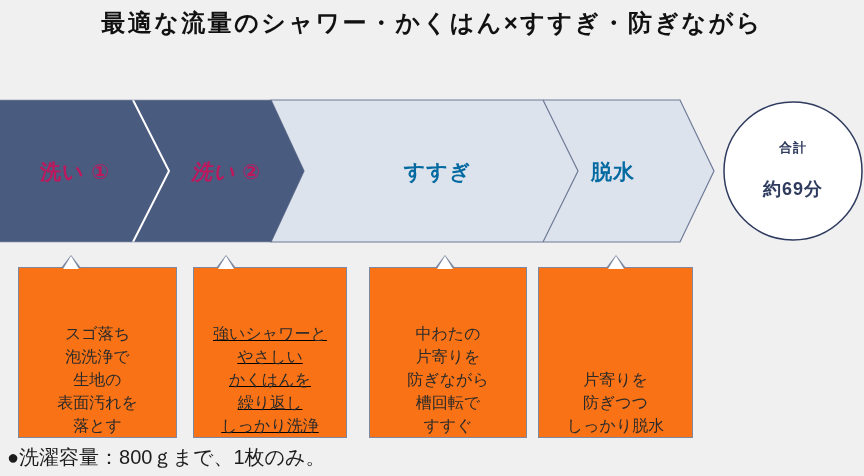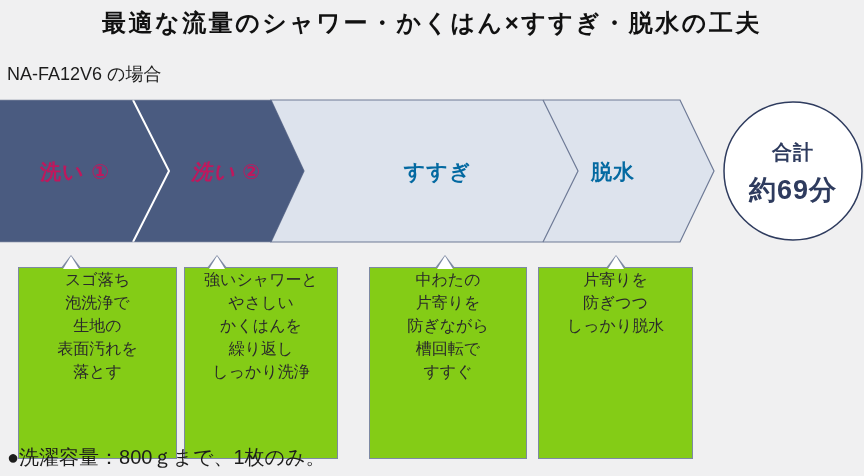--- a/index.html
+++ b/index.html
@@ -59,40 +59,40 @@
 
   .total-text {
     position: absolute;
     left: 724px; top: 139px;
     width: 138px;
     text-align: center;
     color: #2e3b5e;
   }
   .total-text .total-label {
     display: block;
-    font-size: 20px;
+    font-size: 13px;
     font-weight: bold;
     letter-spacing: 1px;
-    margin-bottom: 6px;
+    margin-bottom: 20px;
   }
   .total-text .total-value {
     display: block;
-    font-size: 27px;
+    font-size: 18px;
     font-weight: bold;
     letter-spacing: 1px;
   }
 
   .callout {
     position: absolute;
     top: 267px;
-    height: 192px;
-    background: #84cc16;
+    height: 171px;
+    background: #f97316;
     border: 1.5px solid #7d89a3;
     display: flex;
-    align-items: flex-start;
+    align-items: flex-end;
     justify-content: center;
   }
   .callout-text {
     white-space: pre-line;
     text-align: center;
     font-size: 16px;
     line-height: 23px;
     color: #2a2a2a;
   }
   .caret {
@@ -107,38 +107,37 @@
     position: absolute;
     display: block;
     left: -8px; top: 1px;
     width: 0; height: 0;
     border-left: 8px solid transparent;
     border-right: 8px solid transparent;
     border-bottom: 13px solid #ffffff;
   }
 
   .box-wash1 { left: 18px;  width: 159px; }
-  .box-wash2 { left: 184px; width: 154px; }
+  .box-wash2 { left: 193px; width: 154px; text-decoration: underline; }
   .box-rinse { left: 369px; width: 158px; }
   .box-spin  { left: 538px; width: 155px; }
 
   .footnote {
     position: absolute;
     left: 7px; top: 444px;
     font-size: 20px;
     color: #1c1c1c;
   }
 </style>
 </head>
 <body>
 
 <div class="page">
 
-  <div class="title">最適な流量のシャワー・かくはん×すすぎ・脱水の工夫</div>
-  <div class="subtitle">NA-FA12V6 の場合</div>
+  <div class="title">最適な流量のシャワー・かくはん×すすぎ・防ぎながら</div>
 
   <svg class="band-svg" viewBox="0 0 864 150">
 
     <path d="M271,3 H680 L714,74 L680,145 H271 L304,74 Z" fill="#dde3ed" stroke="#6e7a96" stroke-width="1.2"></path>
 
     <polyline points="543,3 578,74 543,145" fill="none" stroke="#6e7a96" stroke-width="1.2"></polyline>
 
     <path d="M0,3 H133 L169,74 L133,145 H0 Z" fill="#4a5b80"></path>
 
     <path d="M133,3 H271 L304,74 L271,145 H133 L169,74 Z" fill="#4a5b80"></path>

